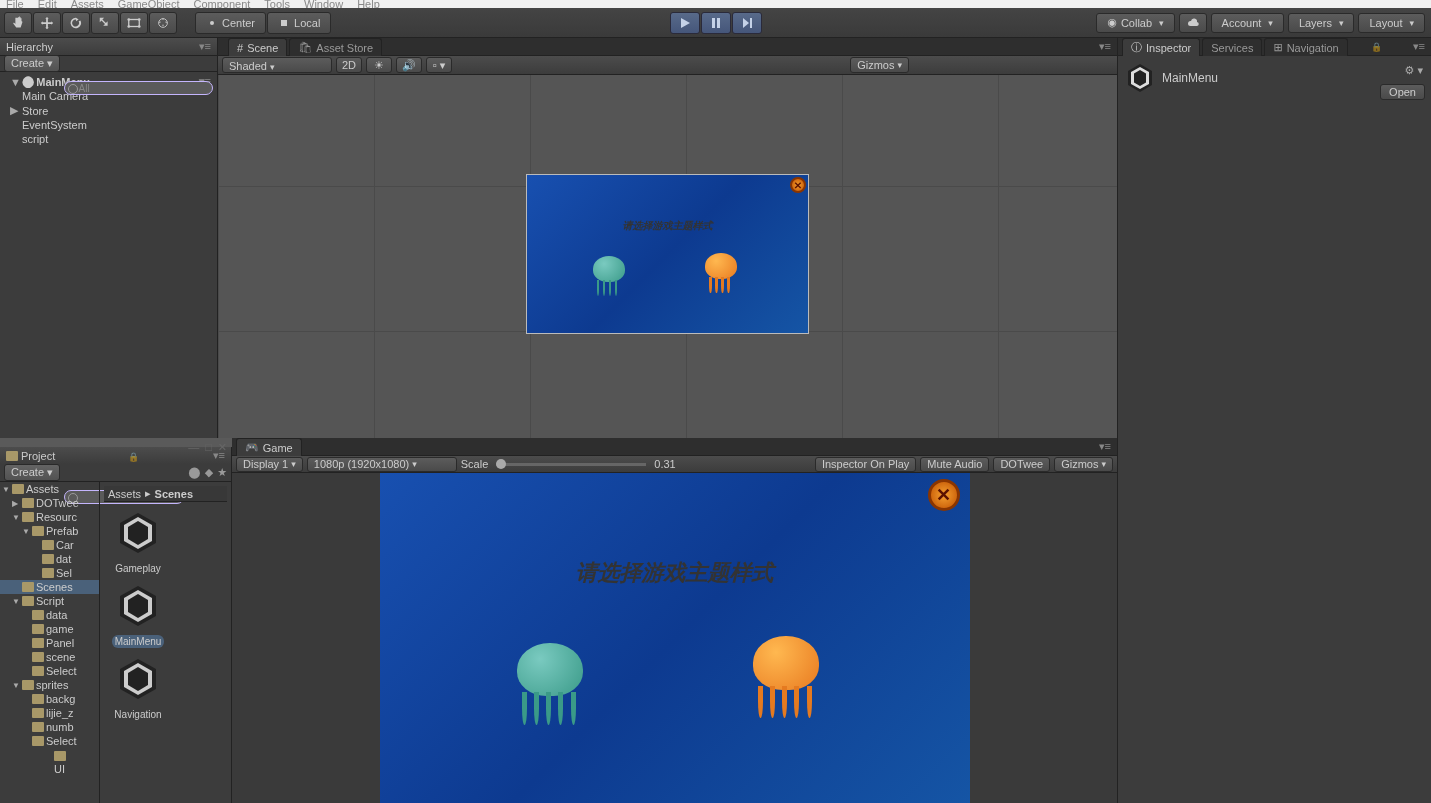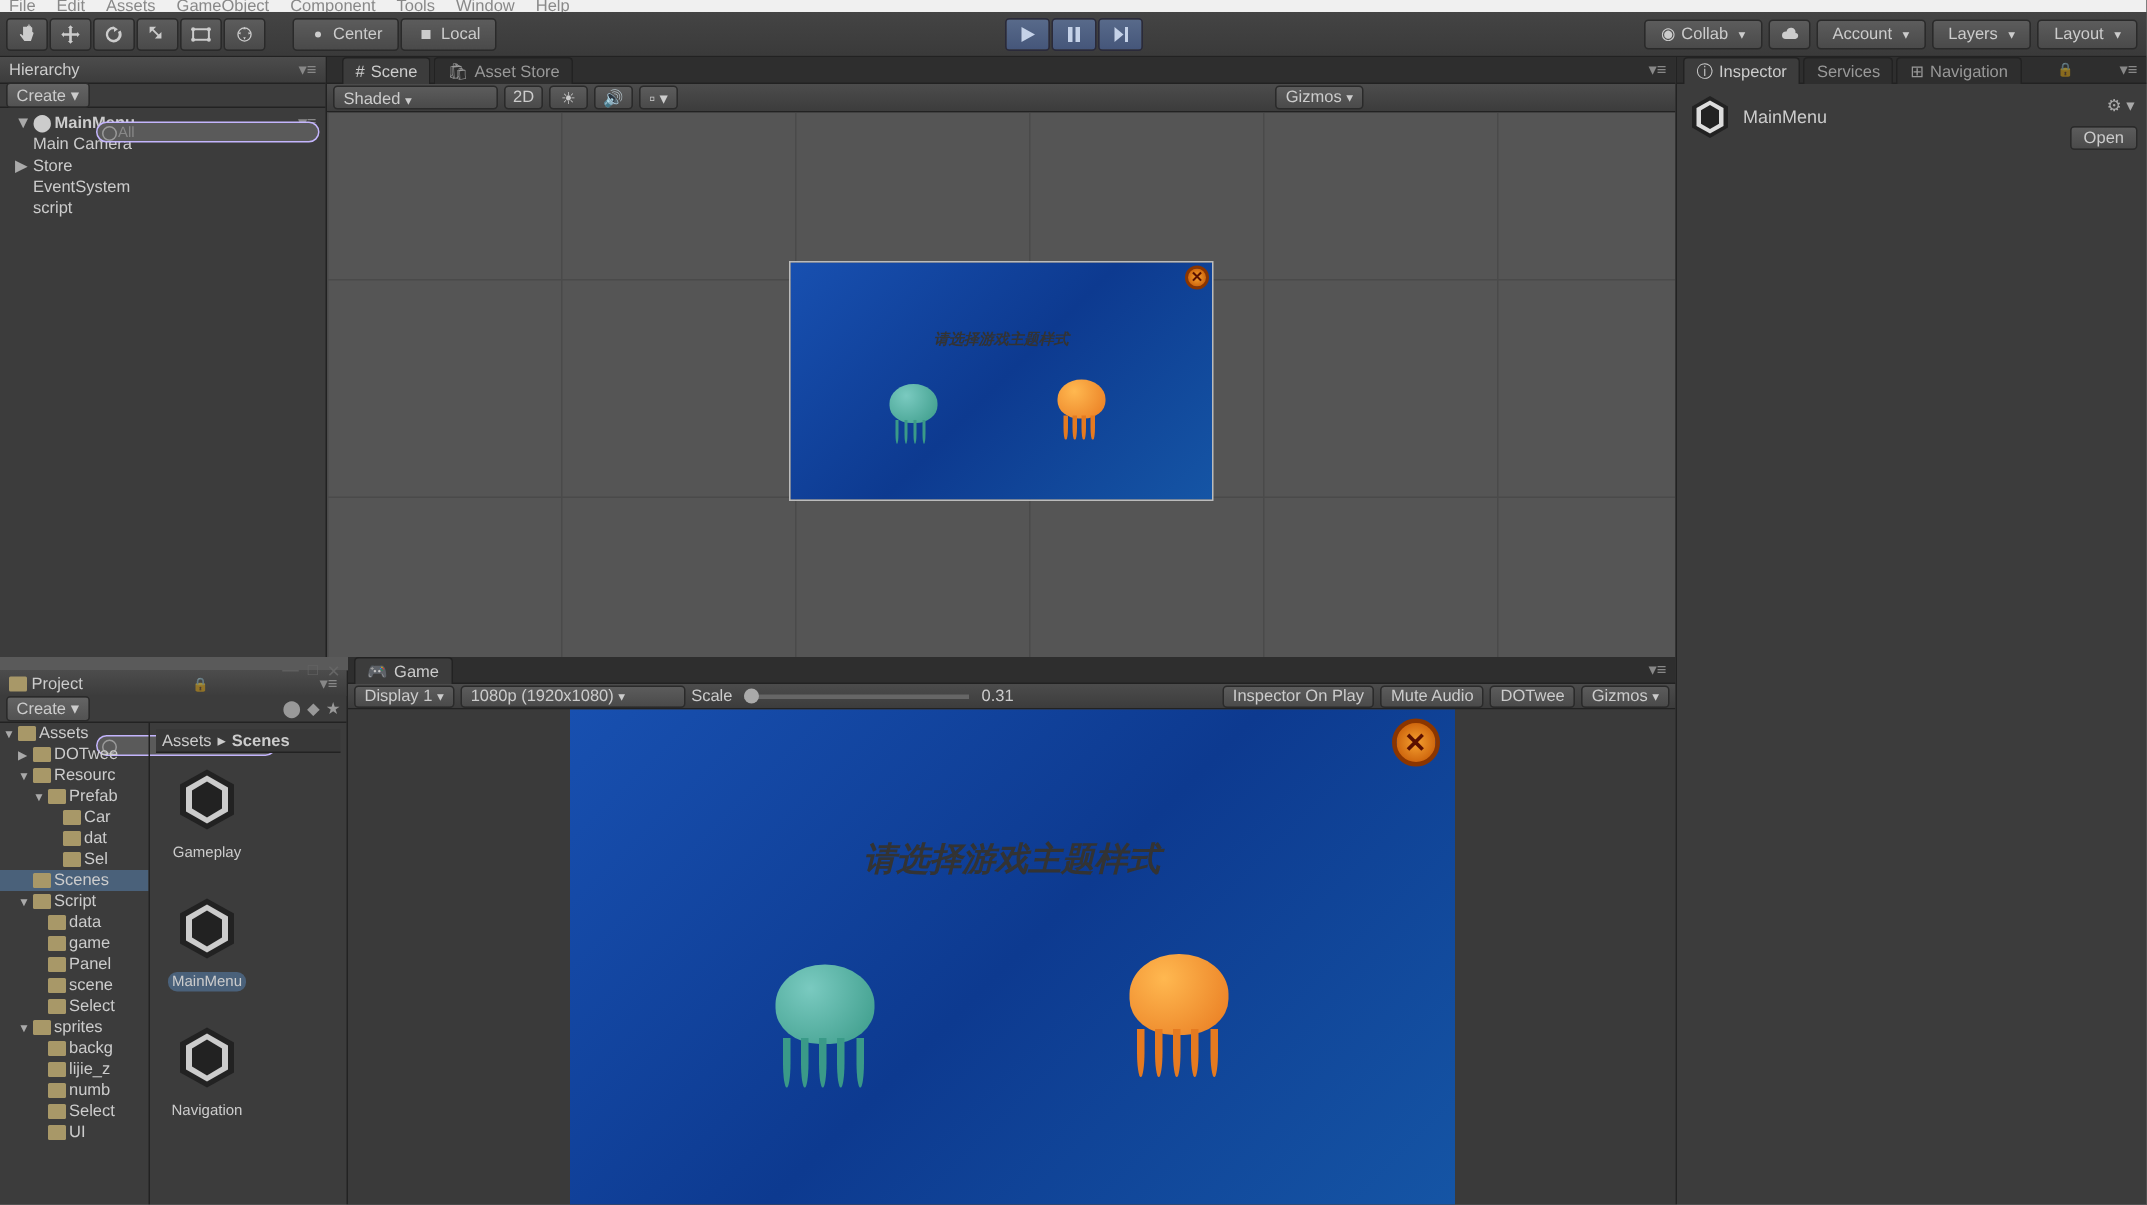--- a/index.html
+++ b/index.html
@@ -70,21 +70,21 @@
 .proj-window-buttons { position: absolute; top: -6px; right: 4px; display: flex; gap: 6px; color: #666; font-size: 10px; }
 .proj-header { height: 17px; background: linear-gradient(#4c4c4c,#3c3c3c); display: flex; align-items: center; padding: 0 6px; color: #ccc; gap: 4px; }
 .proj-toolbar { height: 18px; display: flex; align-items: center; padding: 2px 4px; gap: 4px; border-bottom: 1px solid #222; }
 .proj-body { display: flex; position: absolute; top: 35px; left: 0; right: 0; bottom: 0; }
 .proj-tree { width: 100px; border-right: 1px solid #222; overflow: hidden; }
 .proj-tree-item { padding: 1px 2px; display: flex; align-items: center; gap: 2px; color: #ccc; white-space: nowrap; cursor: pointer; }
 .proj-tree-item.selected { background: #4a617a; }
 .folder-icon { width: 12px; height: 10px; background: #a89868; border-radius: 1px; flex-shrink: 0; }
 .proj-content { flex: 1; padding: 4px; }
 .breadcrumb { height: 16px; display: flex; align-items: center; gap: 4px; padding: 0 4px; color: #ccc; border-bottom: 1px solid #222; background: #383838; }
-.proj-grid { display: flex; flex-wrap: wrap; gap: 17px; padding: 4px; flex-direction: column; }
+.proj-grid { display: flex; flex-wrap: wrap; gap: 4px; padding: 4px; flex-direction: column; }
 .proj-item { width: 60px; display: flex; flex-direction: column; align-items: center; gap: 2px; cursor: pointer; }
 .scene-icon { width: 54px; height: 54px; display: flex; align-items: center; justify-content: center; }
 .scene-icon svg { width: 48px; height: 48px; }
 .proj-label { font-size: 10px; color: #ccc; background: transparent; padding: 1px 3px; border-radius: 6px; }
 .proj-label.selected { background: #4a617a; }
 
 
 .inspector { top: 0; right: 0; width: 314px; bottom: 0; background: #3c3c3c; border-left: 1px solid #222; }
 .insp-tabs { height: 18px; display: flex; padding-left: 4px; gap: 2px; background: #2e2e2e; border-bottom: 1px solid #222; }
 .insp-body { padding: 6px; }
@@ -462,21 +462,21 @@
           <div class="proj-tree-item" style="padding-left: 22px;">
             <span style="width:8px;font-size:8px;color:#aaa"></span>
             <span class="folder-icon"></span>
             <span>numb</span>
           </div>
           <div class="proj-tree-item" style="padding-left: 22px;">
             <span style="width:8px;font-size:8px;color:#aaa"></span>
             <span class="folder-icon"></span>
             <span>Select</span>
           </div>
-          <div class="proj-tree-item" style="padding-left: 22px;">
+          <div class="proj-tree-item" style="padding-left: 22px; flex-direction: column;">
             <span style="width:8px;font-size:8px;color:#aaa"></span>
             <span class="folder-icon"></span>
             <span>UI</span>
           </div>
         </div>
     <div class="proj-content">
       <div class="breadcrumb">
         <span>Assets</span> ▸
         <span style="font-weight:bold">Scenes</span>
       </div>

